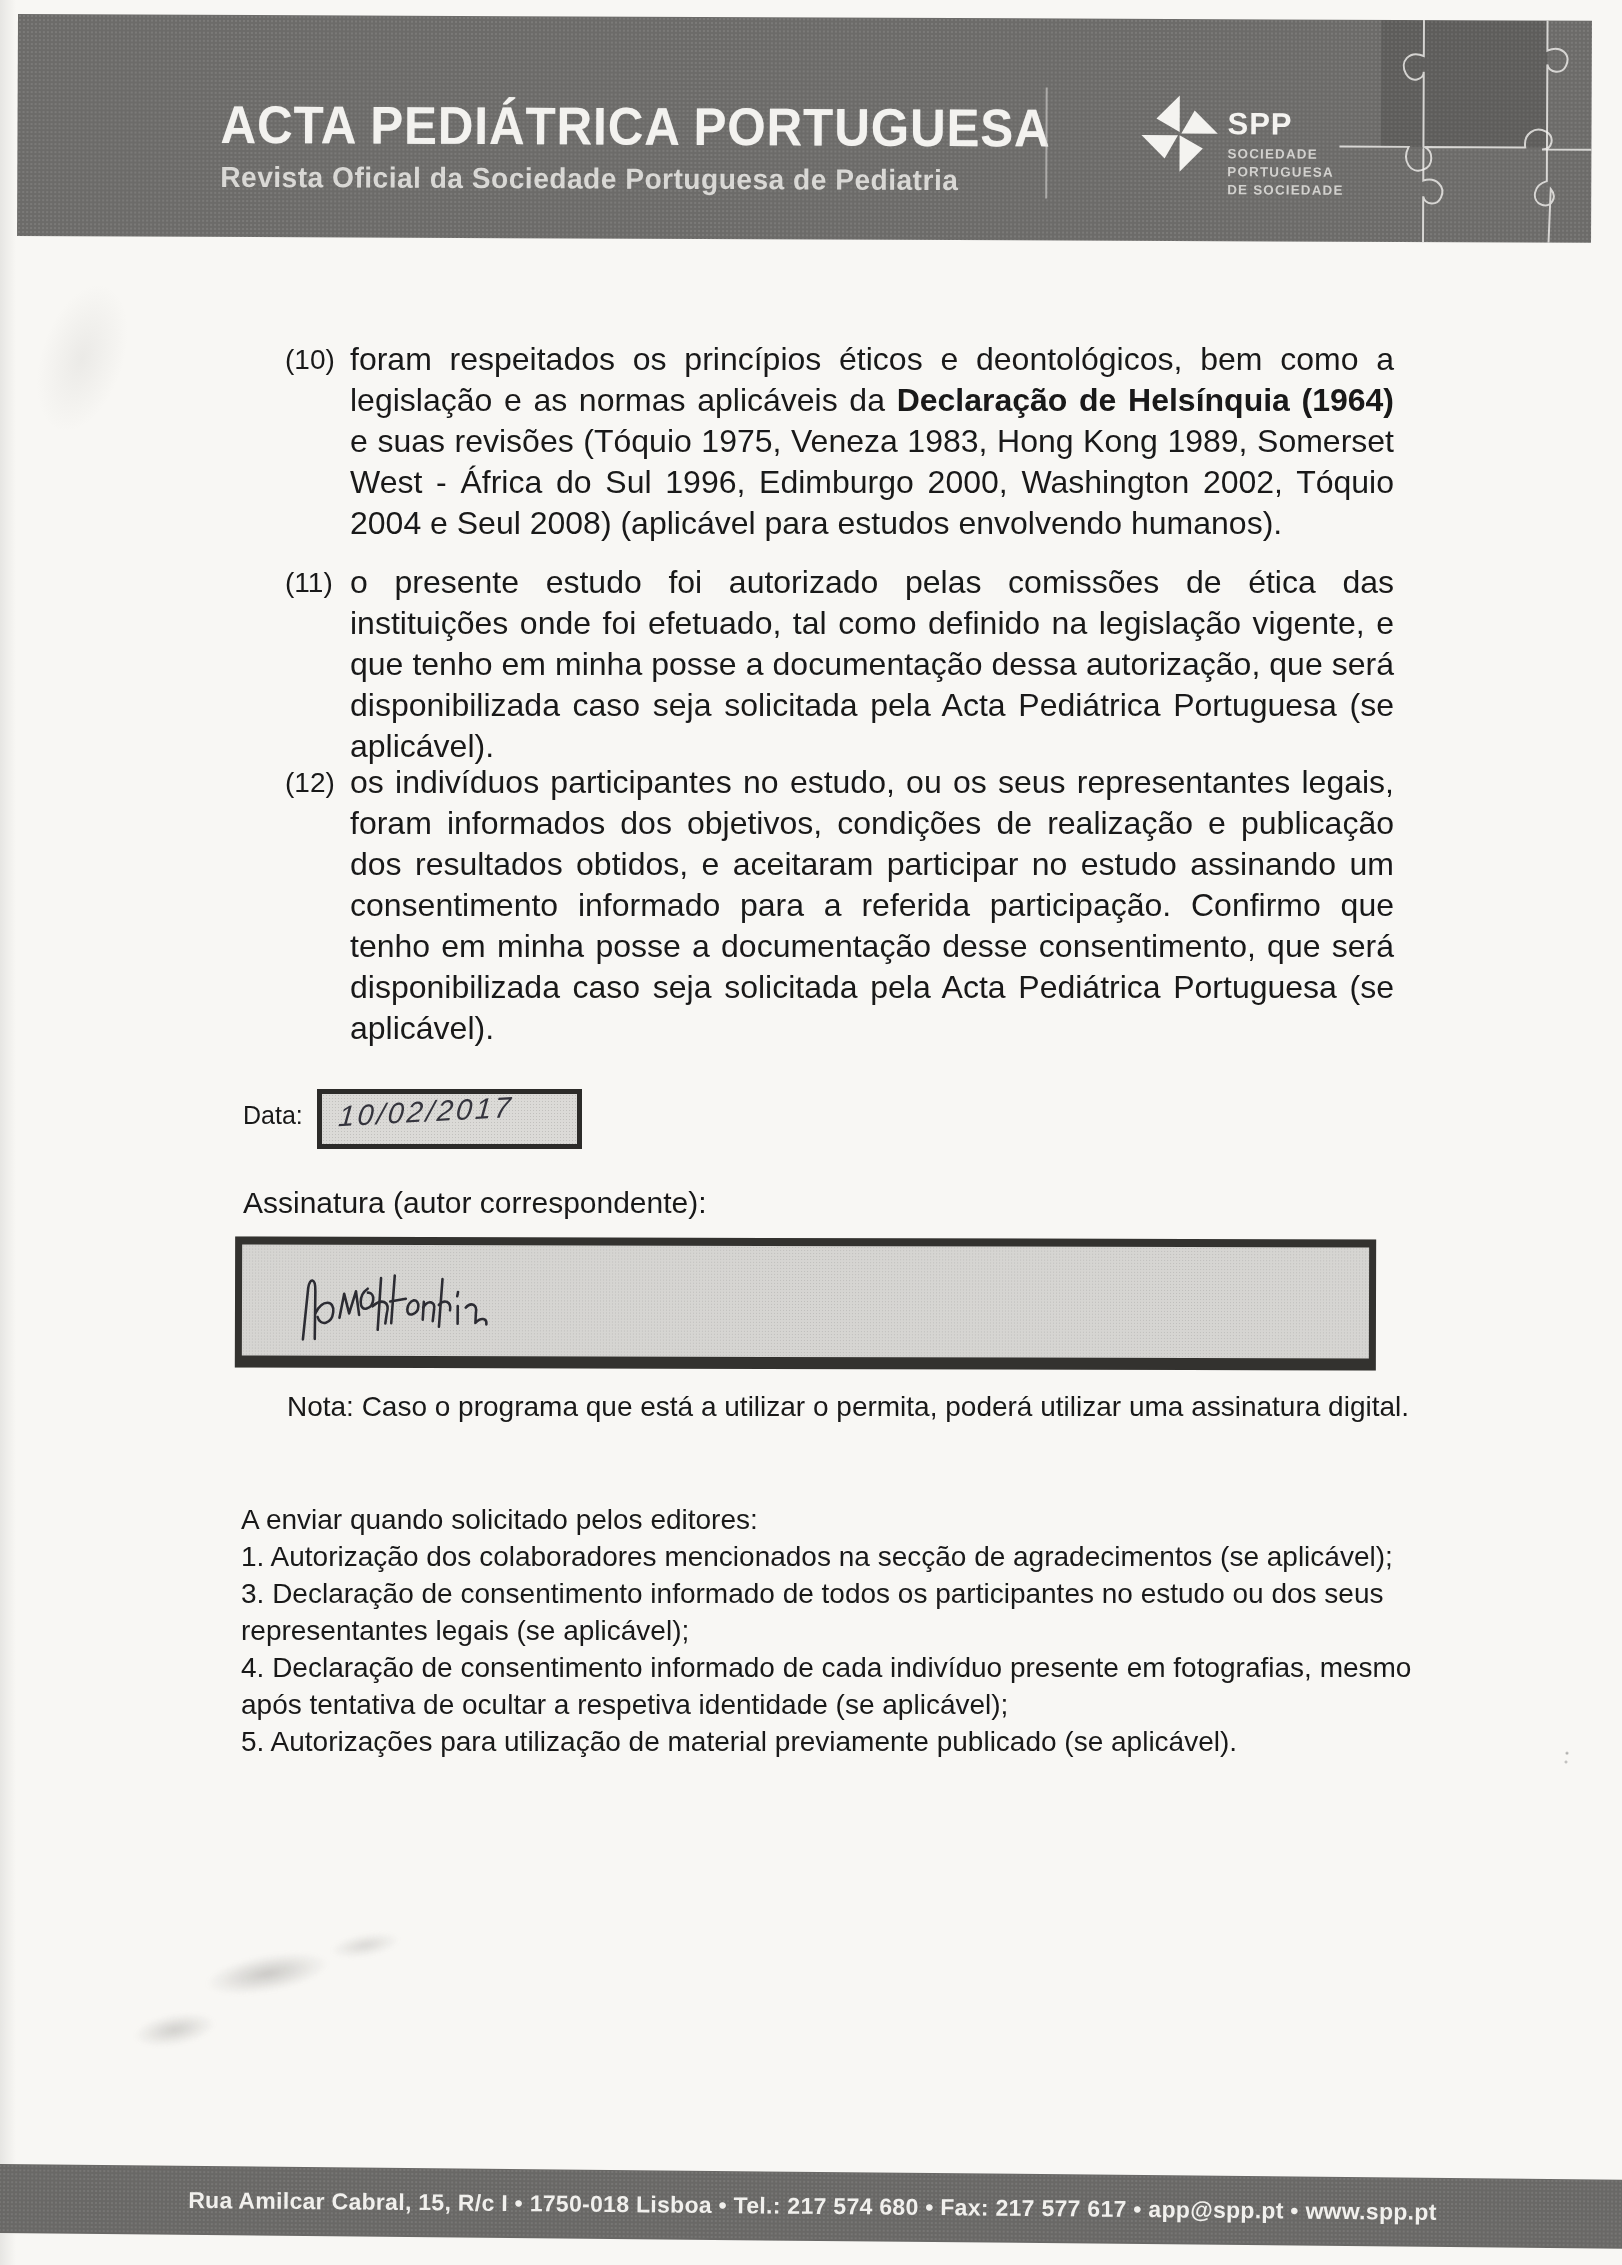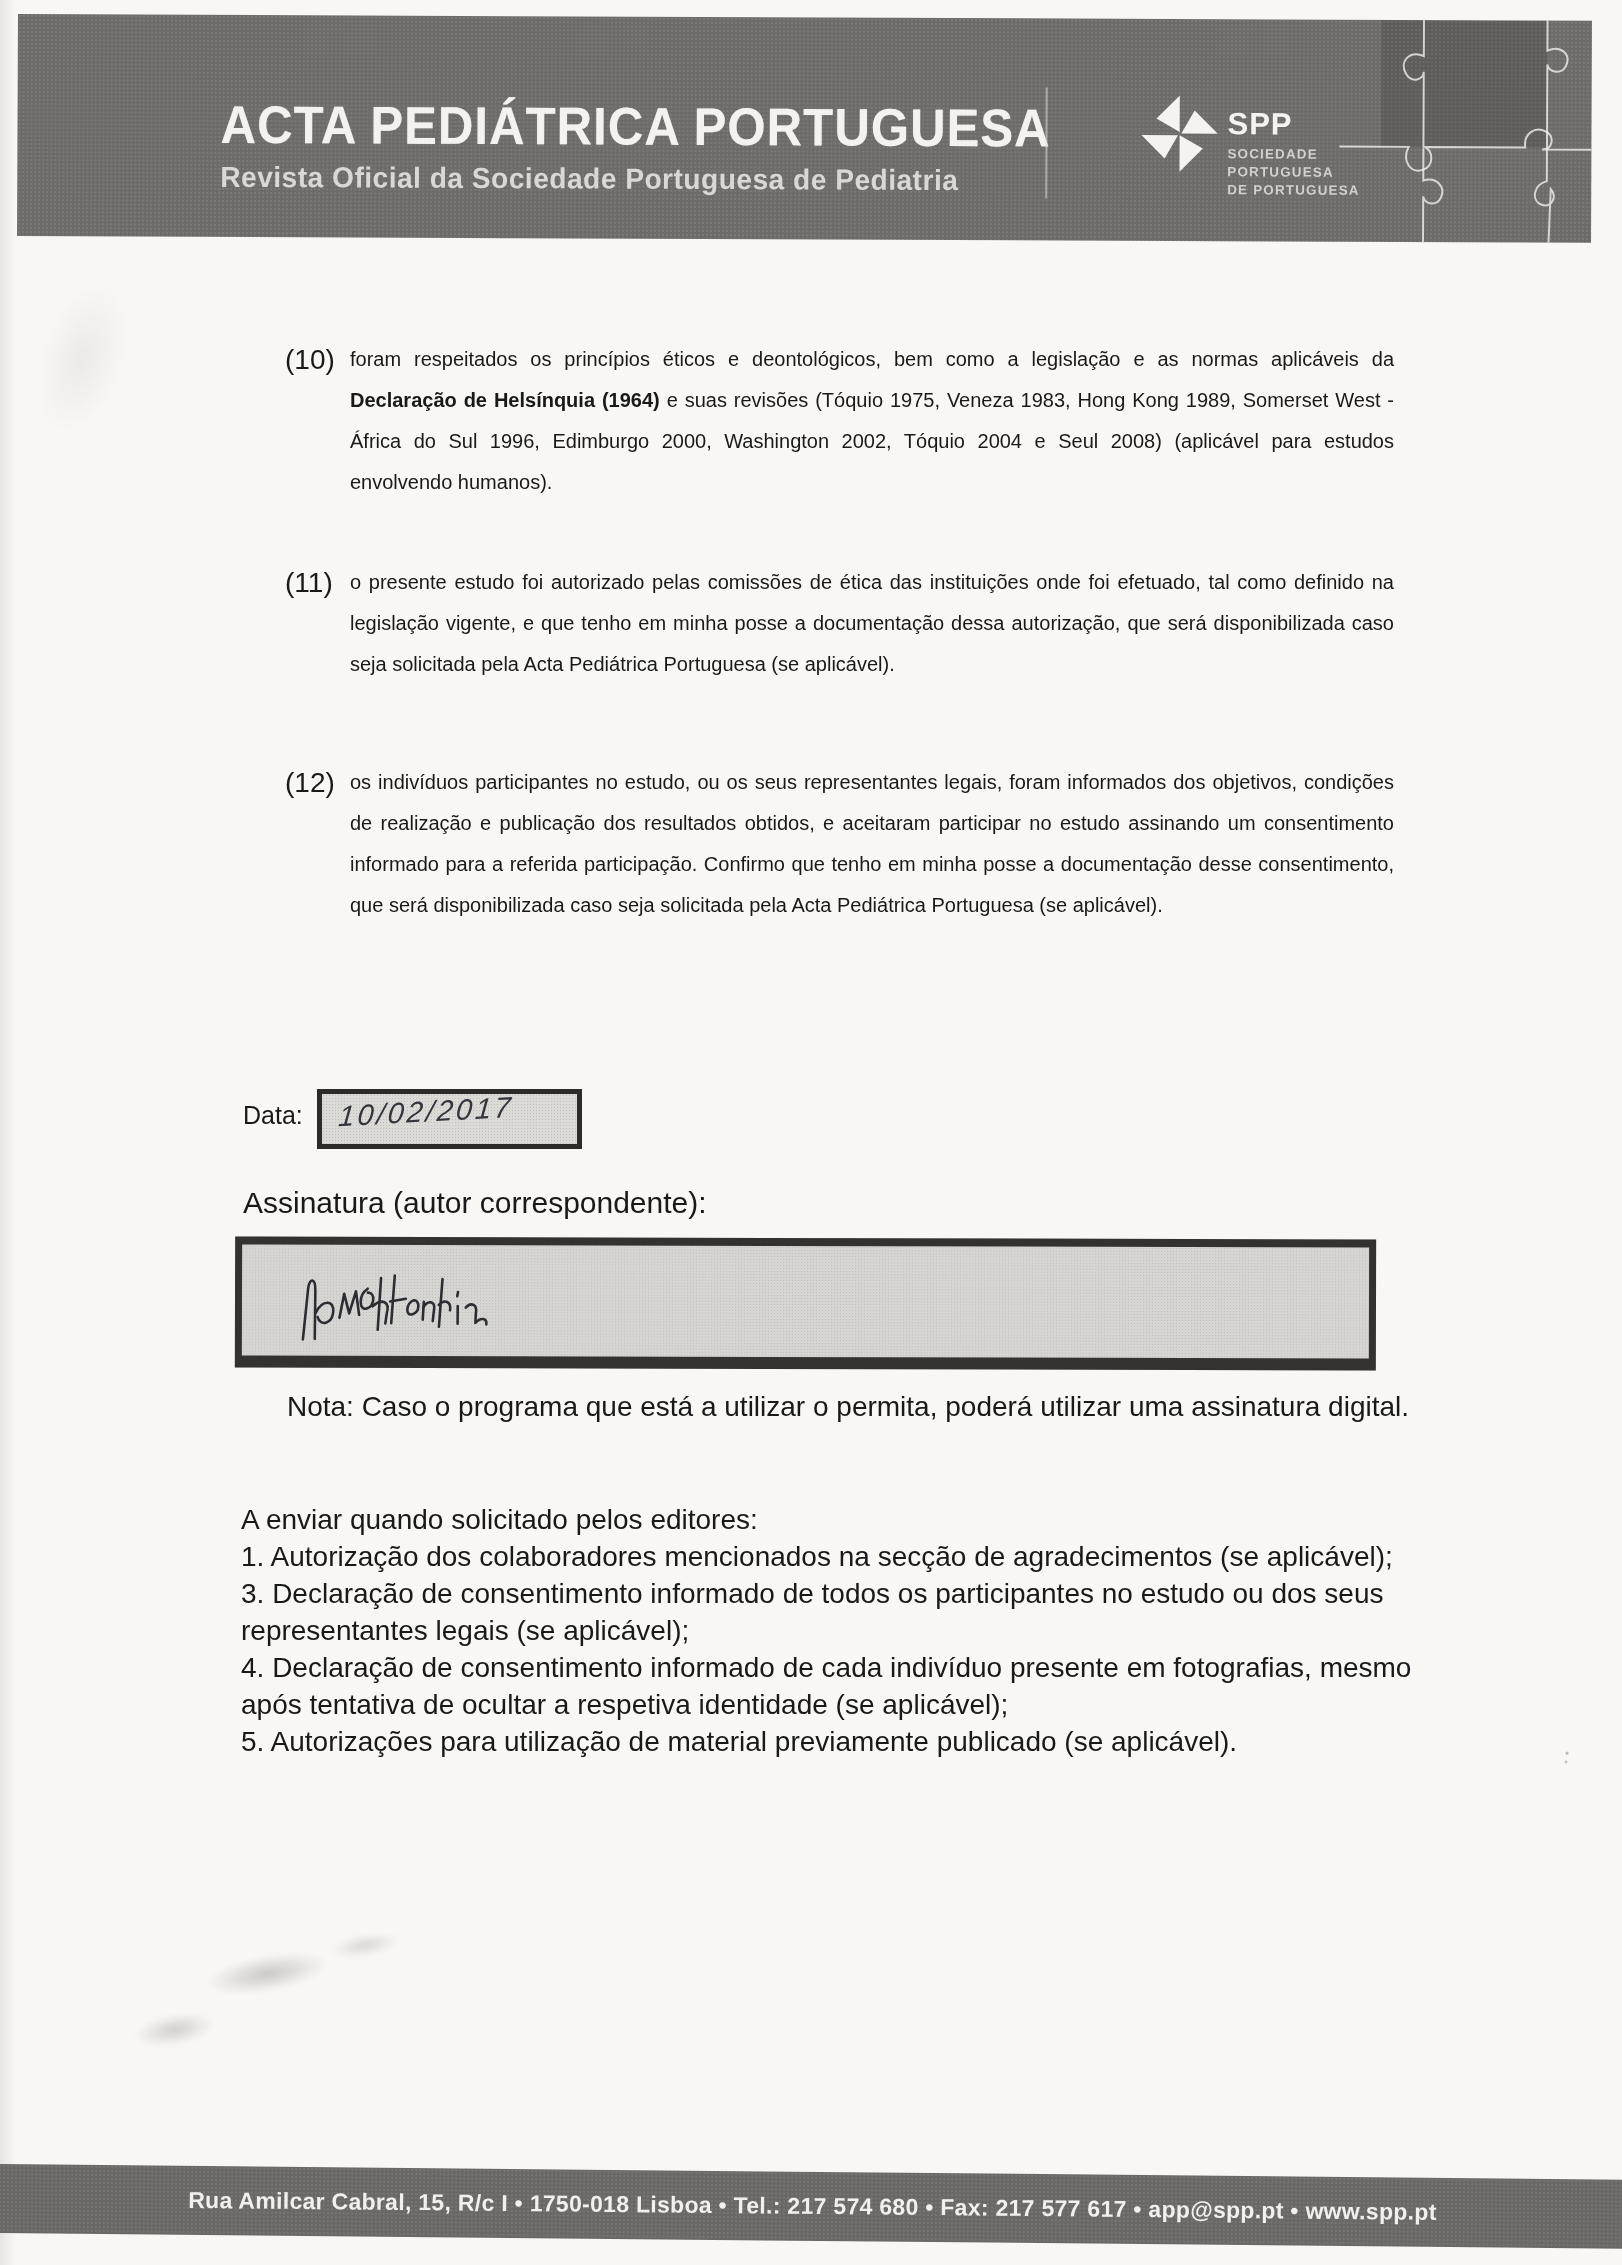--- a/index.html
+++ b/index.html
@@ -34,21 +34,21 @@
   .logo-wrap{position:absolute;left:1119px;top:59px;width:257px;height:149px;}
   .logo-pinwheel{position:absolute;left:0;top:8px;}
   .logo-text{position:absolute;left:91px;top:30px;}
   .logo-acronym{font-size:31px;font-weight:bold;color:#f4f3f0;letter-spacing:1px;line-height:1;}
   .logo-org{margin-top:6px;font-size:13.4px;font-weight:700;color:#d2d1ce;
     letter-spacing:1.2px;line-height:18px;}
   .puzzle{position:absolute;right:0;top:0;}
   
   .para{position:absolute;left:285px;width:1109px;display:flex;}
   .para .num{width:65px;flex:0 0 65px;font-size:28px;line-height:41px;}
-  .para .ptxt{flex:1;font-size:20px;line-height:41px;text-align:justify;}
+  .para .ptxt{flex:1;font-size:32px;line-height:41px;text-align:justify;}
   .para .ptxt b{font-weight:bold;}
   
   .data-label{position:absolute;left:243px;top:1101px;font-size:25px;}
   .date-box{
     position:absolute;left:317px;top:1089px;width:255px;height:50px;
     border:5px solid #2c2b29;
     background-color:#dbdad7;
     background-image:radial-gradient(rgba(90,90,88,0.20) 1px,rgba(0,0,0,0) 1px);
     background-size:3px 3px;
   }
@@ -122,21 +122,21 @@
           <path d="M54,50 L98,50 L70,22 Z"></path>
           <path d="M52,52 L52,96 L80,68 Z"></path>
           <path d="M50,52 L6,52 L34,80 Z"></path>
         </g>
       </svg>
       <div class="logo-text">
         <div class="logo-acronym">SPP</div>
         <div class="logo-org">
           <div>SOCIEDADE</div>
           <div>PORTUGUESA</div>
-          <div>DE PORTUGUESA</div>
+          <div>DE SOCIEDADE</div>
         </div>
       </div>
     </div>
 
     <svg class="puzzle" width="252" height="222" viewBox="0 0 255 224">
       <rect x="42" y="0" width="168" height="128" fill="rgba(0,0,0,0.13)"></rect>
       <g fill="none" stroke="rgba(245,244,241,0.78)" stroke-width="2" stroke-linecap="round">
         <path d="M85,0 L85,36 C70,30 60,42 67,54 C73,64 85,60 85,52 L85,128"></path>
         <path d="M0,128 L70,128 C63,142 72,156 85,151 C96,147 95,132 86,128 L188,128 C186,114 198,106 209,112 C218,117 216,130 205,130 L255,130"></path>
         <path d="M210,0 L210,30 C224,24 234,34 229,45 C225,54 212,53 210,44 L210,128"></path>

